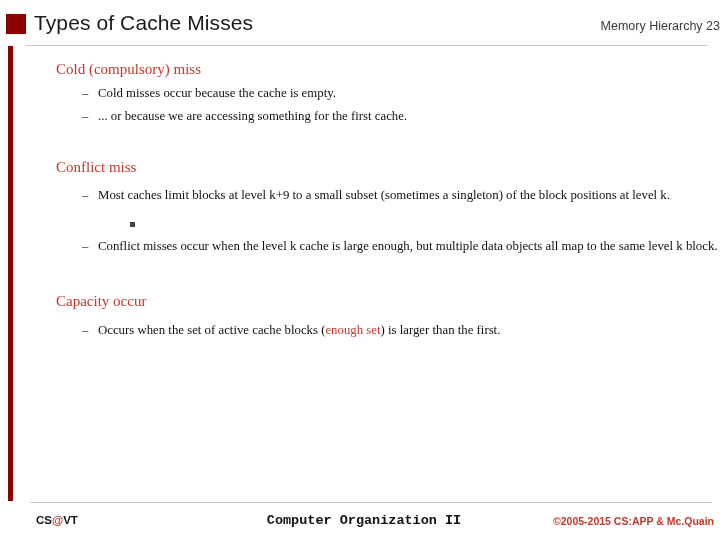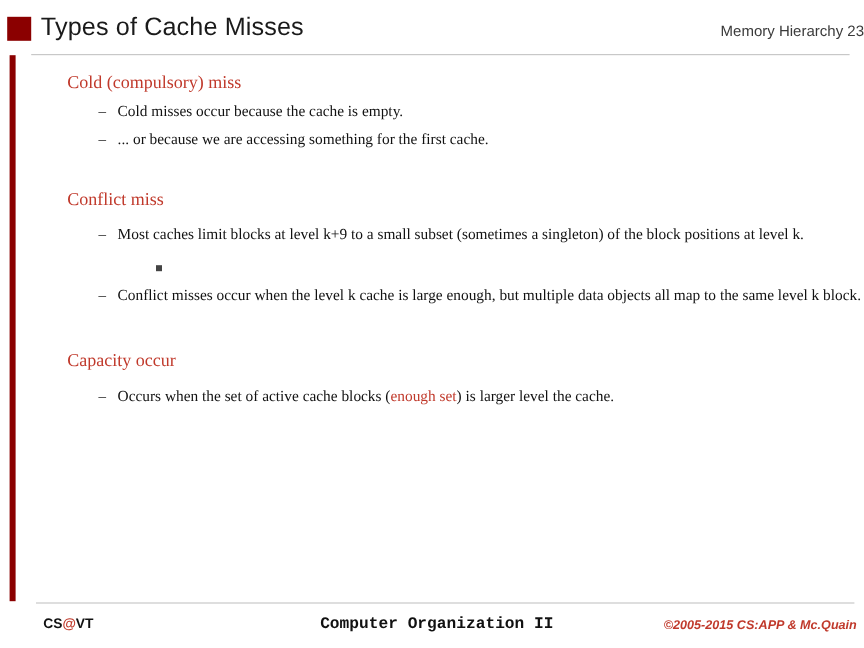--- a/index.html
+++ b/index.html
@@ -178,21 +178,20 @@
   }
   .footer-right {
     position: absolute;
     right: 10px;
     top: 13px;
     font-family: "Liberation Sans", sans-serif;
     font-size: 10.5px;
     font-weight: bold;
     color: #c0392b;
     white-space: nowrap;
-    font-style: italic;
   }
 </style>
 </head>
 <body>
 
 <div class="slide">
 
   <div class="header">
     <div class="header-square"></div>
     <div class="header-title">Types of Cache Misses</div>
@@ -235,21 +234,21 @@
     </div>
 
 
     <div class="blockgap"></div>
     <div style="height:21px"></div>
 
     <div class="l1">Capacity occur</div>
 
     <div class="l2-row" style="margin-top:12px">
       <div class="l2-dash">–</div>
-      <div class="l2-text"><span>Occurs when the set of active cache blocks (</span><span class="accent-red">enough set</span><span>) is larger level the cache.</span></div>
+      <div class="l2-text"><span>Occurs when the set of active cache blocks (</span><span class="accent-red">enough set</span><span>) is larger than the first.</span></div>
     </div>
 
   </div>
 
   <div class="footer">
     <div class="footer-rule"></div>
     <div class="footer-left"><span>CS</span><span class="at">@</span><span>VT</span></div>
     <div class="footer-center">Computer Organization II</div>
     <div class="footer-right">©2005-2015 CS:APP &amp; Mc.Quain</div>
   </div>

